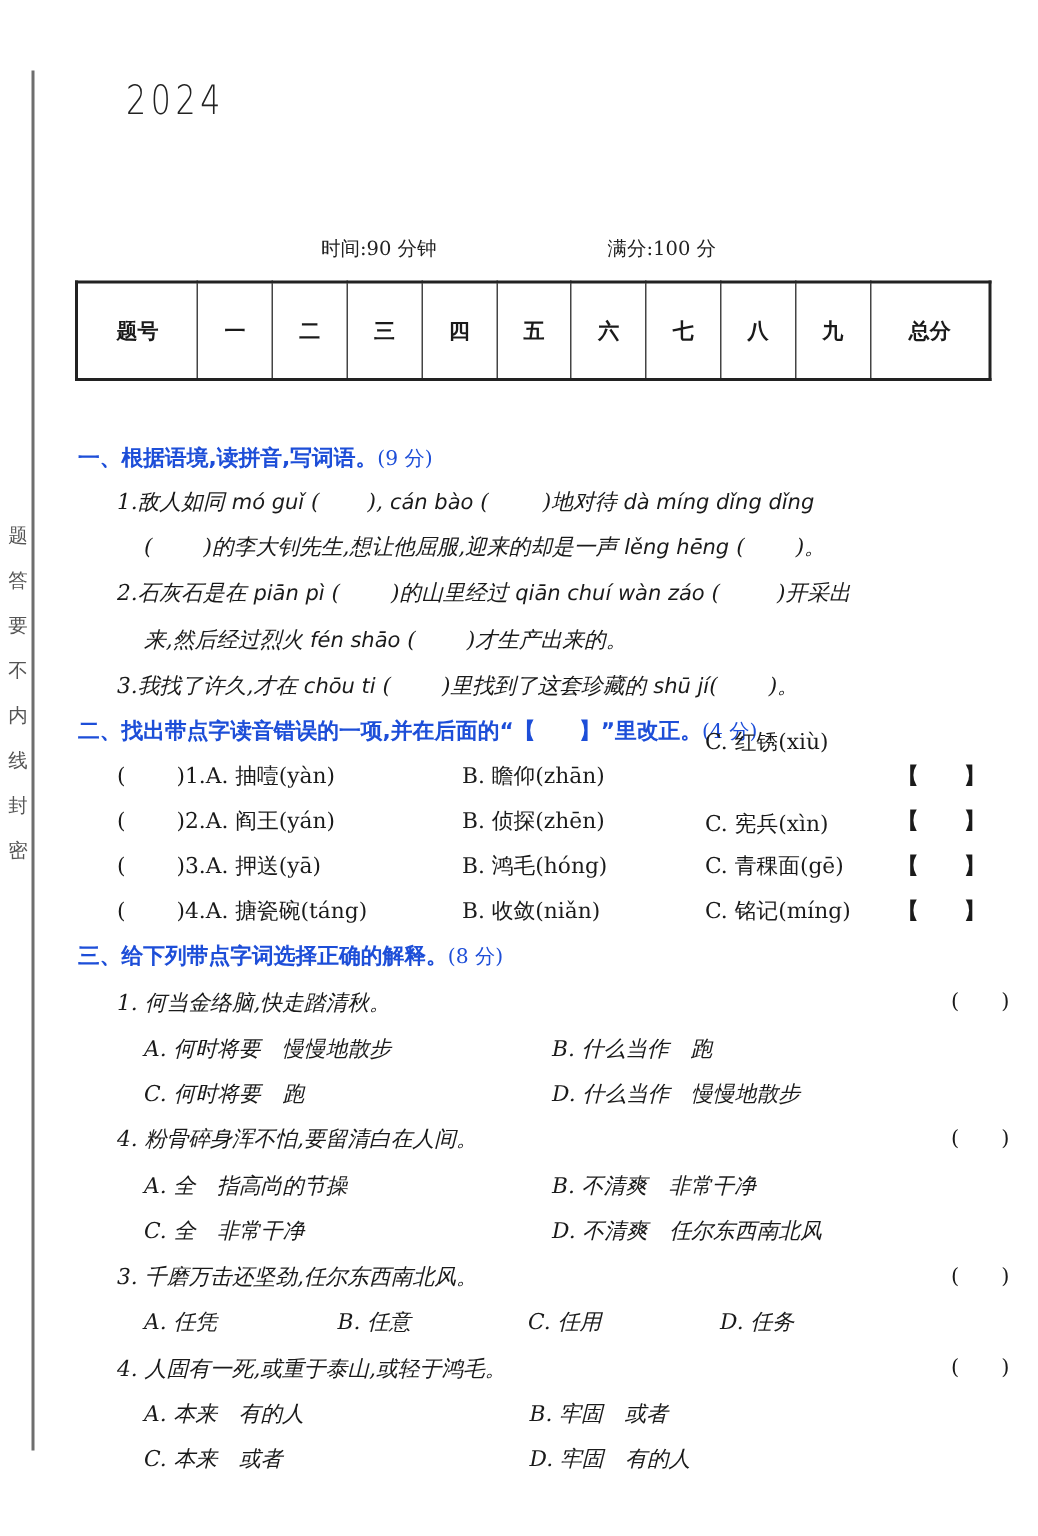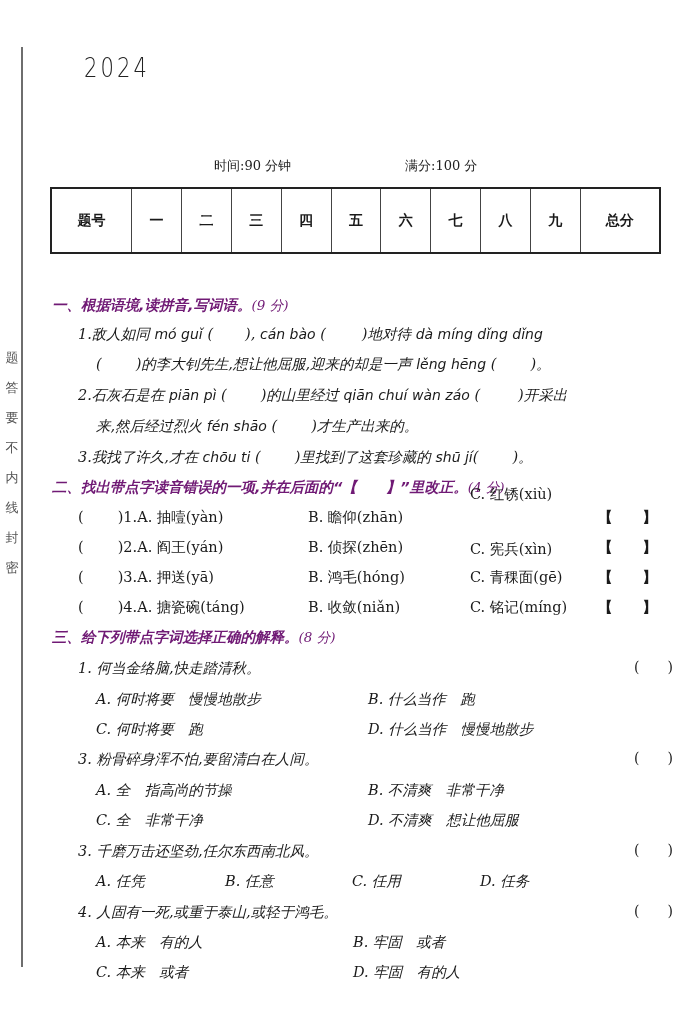--- a/index.html
+++ b/index.html
@@ -32,23 +32,22 @@
   table.score-table {
     position: absolute; left: 50px; top: 187px; width: 611px; height: 67px;
     border-collapse: collapse; border: 2px solid #222;
     font-family: "DejaVu Sans", sans-serif; font-size: 14px; font-weight: bold;
   }
   table.score-table td {
     border: 1px solid #444; text-align: center; padding: 0; height: 32px;
   }
   .section {
     position: absolute; left: 52px;
-    font-family: "DejaVu Sans", sans-serif; font-weight: bold; font-size: 14.5px; color: #701a75;
+    font-family: "DejaVu Sans", sans-serif; font-weight: bold; font-size: 14.5px; color: #1d4ed8;
     white-space: nowrap;
-    font-style: italic;
   }
   .section .pts { font-family: "DejaVu Serif", serif; font-weight: normal; font-size: 13.5px; }
   .line {
     position: absolute; font-size: 14.5px; white-space: nowrap; color: #1a1a1a; font-style: italic;
   }
   .py { font-family: "DejaVu Sans", sans-serif; font-size: 14px; }
   .gap { display: inline-block; }
   .bracket { font-family: "DejaVu Sans", sans-serif; font-weight: bold; font-size: 15px; }
   .row4 { position: absolute; font-size: 14.5px; white-space: nowrap; }
   .ans { position: absolute; left: 634px; font-size: 14px; white-space: nowrap; }
@@ -177,26 +176,26 @@
   <span>三、给下列带点字词选择正确的解释。</span><span class="pts">(8 分)</span>
 </div>
 
 <div class="line" style="left:78px; top:659px">1. 何当金络脑,快走踏清秋。</div>
 <div class="ans" style="top:659px">(　　)</div>
 <div class="line" style="left:96px; top:690px">A. 何时将要　慢慢地散步</div>
 <div class="line" style="left:368px; top:690px">B. 什么当作　跑</div>
 <div class="line" style="left:96px; top:720px">C. 何时将要　跑</div>
 <div class="line" style="left:368px; top:720px">D. 什么当作　慢慢地散步</div>
 
-<div class="line" style="left:78px; top:750px">3. 粉骨碎身浑不怕,要留清白在人间。</div>
+<div class="line" style="left:78px; top:750px">4. 粉骨碎身浑不怕,要留清白在人间。</div>
 <div class="ans" style="top:750px">(　　)</div>
 <div class="line" style="left:96px; top:781px">A. 全　指高尚的节操</div>
 <div class="line" style="left:368px; top:781px">B. 不清爽　非常干净</div>
 <div class="line" style="left:96px; top:811px">C. 全　非常干净</div>
-<div class="line" style="left:368px; top:811px">D. 不清爽　想让他屈服</div>
+<div class="line" style="left:368px; top:811px">D. 不清爽　任尔东西南北风</div>
 
 <div class="line" style="left:78px; top:842px">3. 千磨万击还坚劲,任尔东西南北风。</div>
 <div class="ans" style="top:842px">(　　)</div>
 <div class="line" style="left:96px; top:872px">A. 任凭</div>
 <div class="line" style="left:225px; top:872px">B. 任意</div>
 <div class="line" style="left:352px; top:872px">C. 任用</div>
 <div class="line" style="left:480px; top:872px">D. 任务</div>
 
 <div class="line" style="left:78px; top:903px">4. 人固有一死,或重于泰山,或轻于鸿毛。</div>
 <div class="ans" style="top:903px">(　　)</div>

